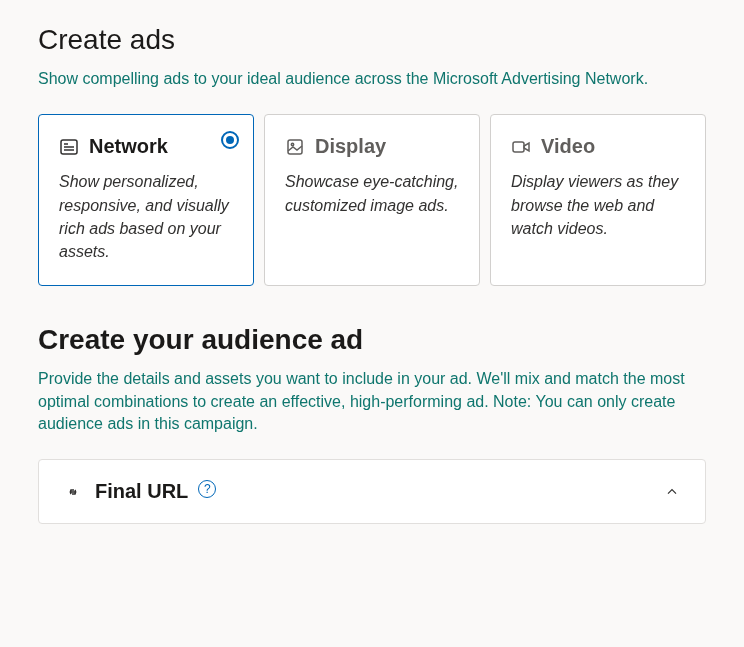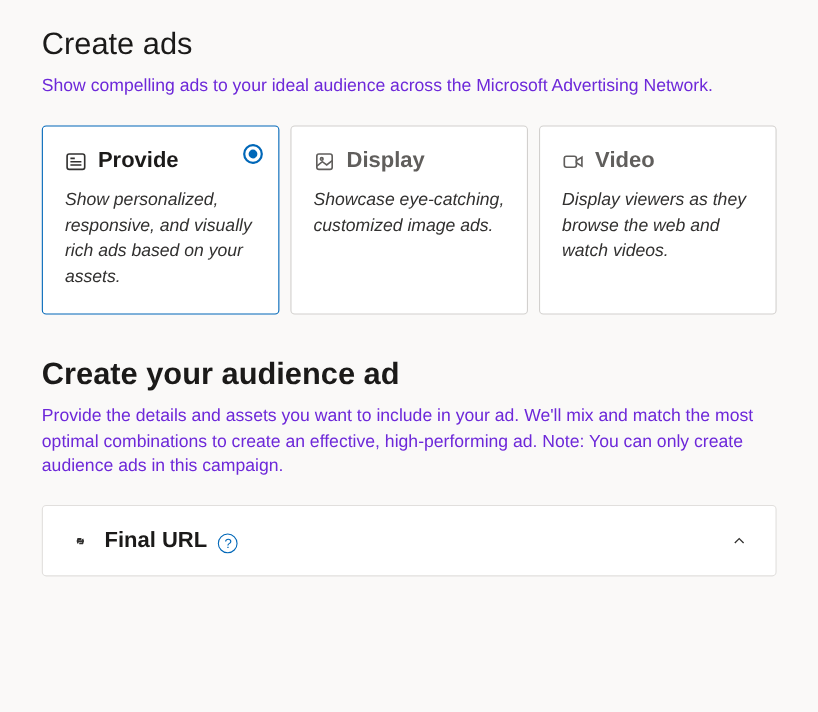--- a/index.html
+++ b/index.html
@@ -5,21 +5,21 @@
     * { box-sizing: border-box; margin: 0; padding: 0; }
     body {
       font-family: "Segoe UI", -apple-system, BlinkMacSystemFont, sans-serif;
       background: #faf9f8;
       color: #323130;
       padding: 24px 38px;
       width: 744px;
     }
     h1 { font-size: 28px; font-weight: 400; margin-bottom: 12px; color: #1b1a19; }
     h2 { font-size: 28px; font-weight: 600; margin-bottom: 12px; margin-top: 38px; color: #1b1a19; }
-    .subtitle { font-size: 16px; line-height: 1.4; color: #6d28d9; margin-bottom: 24px; }
+    .subtitle { font-size: 16px; line-height: 1.4; color: #0f766e; margin-bottom: 24px; }
     .cards {
       display: flex;
       gap: 10px;
       margin-top: 20px;
     }
     .card {
       flex: 1;
       background: #fff;
       border: 1px solid #d2d0ce;
       border-radius: 4px;
@@ -73,21 +73,21 @@
     .panel-header {
       display: flex;
       align-items: center;
       gap: 12px;
     }
     .panel-title {
       font-size: 20px;
       font-weight: 600;
       color: #1b1a19;
       display: flex;
-      align-items: flex-end;
+      align-items: flex-start;
       gap: 10px;
       flex: 1;
     }
     .help-icon {
       width: 18px; height: 18px;
       border: 1.5px solid #0067b8;
       border-radius: 50%;
       color: #0067b8;
       font-size: 12px;
       display: inline-flex;
@@ -128,21 +128,21 @@
       </div>
     <div class="card-header">
       <span class="icon">
         <svg viewBox="0 0 20 20" width="20" height="20" fill="none" stroke="currentColor" stroke-width="1.5">
           <rect x="2" y="3" width="16" height="14" rx="2"></rect>
           <line x1="5" y1="7" x2="9" y2="7"></line>
           <line x1="5" y1="10" x2="15" y2="10"></line>
           <line x1="5" y1="13" x2="15" y2="13"></line>
         </svg>
       </span>
-      <span class="card-title">Provide</span>
+      <span class="card-title">Network</span>
     </div>
     <p class="card-desc">Show personalized, responsive, and visually rich ads based on your assets.</p>
   </div>
 
   <div class="card">
     <div class="card-header">
       <span class="icon">
         <svg viewBox="0 0 20 20" width="20" height="20" fill="none" stroke="currentColor" stroke-width="1.5">
           <rect x="3" y="3" width="14" height="14" rx="2"></rect>
           <circle cx="7.5" cy="7.5" r="1.2"></circle>

